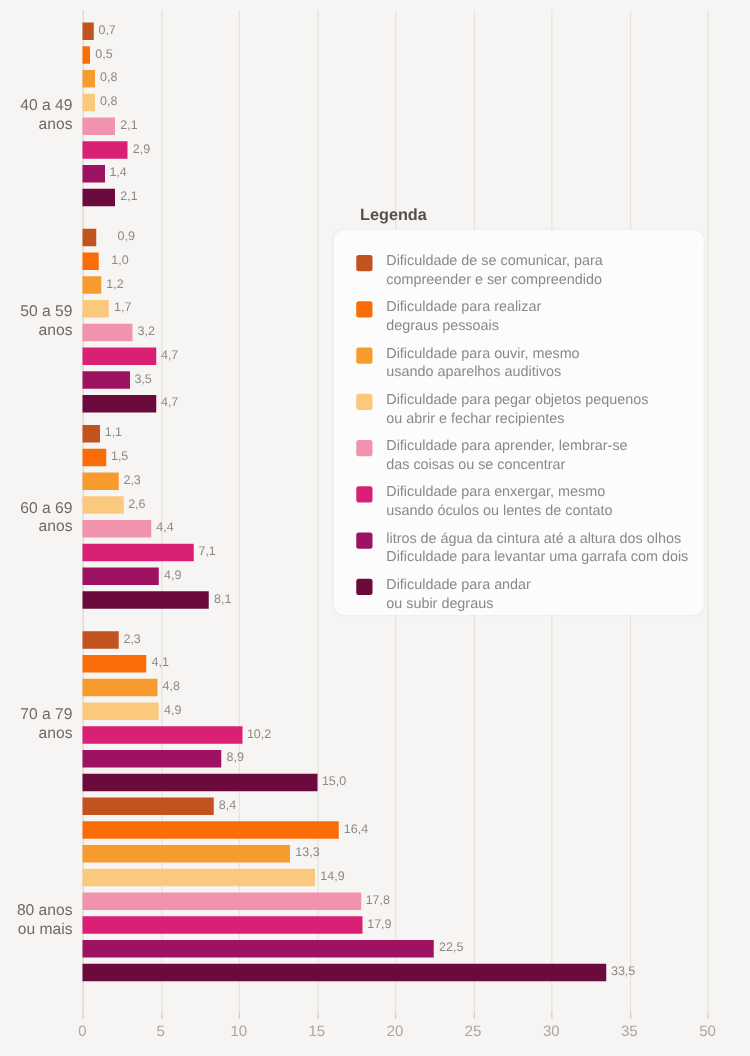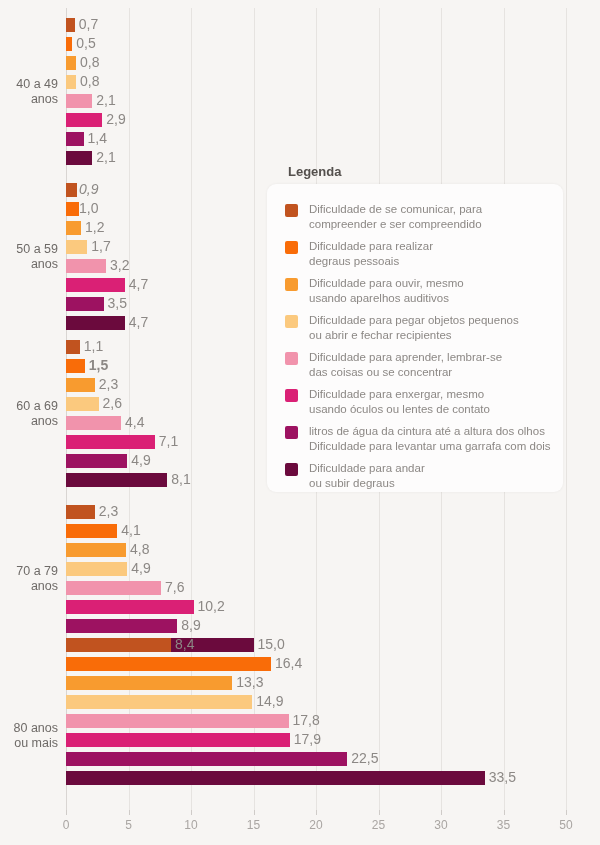--- a/index.html
+++ b/index.html
@@ -48,21 +48,21 @@
   .bar {
     position: absolute;
     left: 0;
     top: 2px;
     height: 14px;
     border-radius: 0;
   }
   .bar-value {
     position: absolute;
     top: 1px;
-    font-size: 14px;
+    font-size: 10px;
     color: #8c8885;
     white-space: nowrap;
     line-height: 15px;
   }
   
   .group-label {
     position: absolute;
     right: 542px;
     width: 120px;
     text-align: right;
@@ -184,25 +184,25 @@
             <div class="bar-value" style="left: 21.5px;">1,4</div>
           </div>
           <div class="bar-row">
             <div class="bar" title="Dificuldade para andar ou subir degraus — 2,1" style="width: 26.25px; background: rgb(107, 10, 61);"></div>
             <div class="bar-value" style="left: 30.25px;">2,1</div>
           </div>
         </div>
         <div class="group" style="top: 173px;">
           <div class="bar-row">
             <div class="bar" title="Dificuldade de se comunicar, para compreender e ser compreendido — 0,9" style="width: 11.25px; background: rgb(193, 83, 31);"></div>
-            <div class="bar-value" style="left: 13px; font-style: italic;">0,9</div>
+            <div class="bar-value" style="left: 28px;">0,9</div>
           </div>
           <div class="bar-row">
             <div class="bar" title="Dificuldade para realizar cuidados pessoais — 1,0" style="width: 12.5px; background: rgb(249, 108, 8);"></div>
-            <div class="bar-value" style="left: 13px;">1,0</div>
+            <div class="bar-value" style="left: 23px;">1,0</div>
           </div>
           <div class="bar-row">
             <div class="bar" title="Dificuldade para ouvir, mesmo usando aparelhos auditivos — 1,2" style="width: 15px; background: rgb(248, 155, 47);"></div>
             <div class="bar-value" style="left: 19px;">1,2</div>
           </div>
           <div class="bar-row">
             <div class="bar" title="Dificuldade para pegar objetos pequenos ou abrir e fechar recipientes — 1,7" style="width: 21.25px; background: rgb(251, 201, 126);"></div>
             <div class="bar-value" style="left: 25.25px;">1,7</div>
           </div>
           <div class="bar-row">
@@ -222,21 +222,21 @@
             <div class="bar-value" style="left: 62.75px;">4,7</div>
           </div>
         </div>
         <div class="group" style="top: 330px;">
           <div class="bar-row">
             <div class="bar" title="Dificuldade de se comunicar, para compreender e ser compreendido — 1,1" style="width: 13.75px; background: rgb(193, 83, 31);"></div>
             <div class="bar-value" style="left: 17.75px; text-align: right;">1,1</div>
           </div>
           <div class="bar-row">
             <div class="bar" title="Dificuldade para realizar cuidados pessoais — 1,5" style="width: 18.75px; background: rgb(249, 108, 8);"></div>
-            <div class="bar-value" style="left: 22.75px; font-weight: bold;">1,5</div>
+            <div class="bar-value" style="left: 22.75px;">1,5</div>
           </div>
           <div class="bar-row">
             <div class="bar" title="Dificuldade para ouvir, mesmo usando aparelhos auditivos — 2,3" style="width: 28.75px; background: rgb(248, 155, 47);"></div>
             <div class="bar-value" style="left: 32.75px;">2,3</div>
           </div>
           <div class="bar-row">
             <div class="bar" title="Dificuldade para pegar objetos pequenos ou abrir e fechar recipientes — 2,6" style="width: 32.5px; background: rgb(251, 201, 126);"></div>
             <div class="bar-value" style="left: 36.5px;">2,6</div>
           </div>
           <div class="bar-row">
@@ -265,24 +265,20 @@
             <div class="bar" title="Dificuldade para realizar cuidados pessoais — 4,1" style="width: 51.25px; background: rgb(249, 108, 8);"></div>
             <div class="bar-value" style="left: 55.25px;">4,1</div>
           </div>
           <div class="bar-row">
             <div class="bar" title="Dificuldade para ouvir, mesmo usando aparelhos auditivos — 4,8" style="width: 60px; background: rgb(248, 155, 47);"></div>
             <div class="bar-value" style="left: 64px;">4,8</div>
           </div>
           <div class="bar-row">
             <div class="bar" title="Dificuldade para pegar objetos pequenos ou abrir e fechar recipientes — 4,9" style="width: 61.25px; background: rgb(251, 201, 126);"></div>
             <div class="bar-value" style="left: 65.25px;">4,9</div>
-          </div>
-          <div class="bar-row">
-            <div class="bar" title="Dificuldade para aprender, lembrar-se das coisas ou se concentrar — 7,6" style="width: 95px; background: rgb(241, 147, 172);"></div>
-            <div class="bar-value" style="left: 99px;">7,6</div>
           </div>
           <div class="bar-row">
             <div class="bar" title="Dificuldade para enxergar, mesmo usando óculos ou lentes de contato — 10,2" style="width: 127.5px; background: rgb(218, 32, 117);"></div>
             <div class="bar-value" style="left: 131.5px;">10,2</div>
           </div>
           <div class="bar-row">
             <div class="bar" title="Dificuldade para levantar uma garrafa com dois litros de água da cintura até a altura dos olhos — 8,9" style="width: 111.25px; background: rgb(157, 18, 97);"></div>
             <div class="bar-value" style="left: 115.25px;">8,9</div>
           </div>
           <div class="bar-row">

